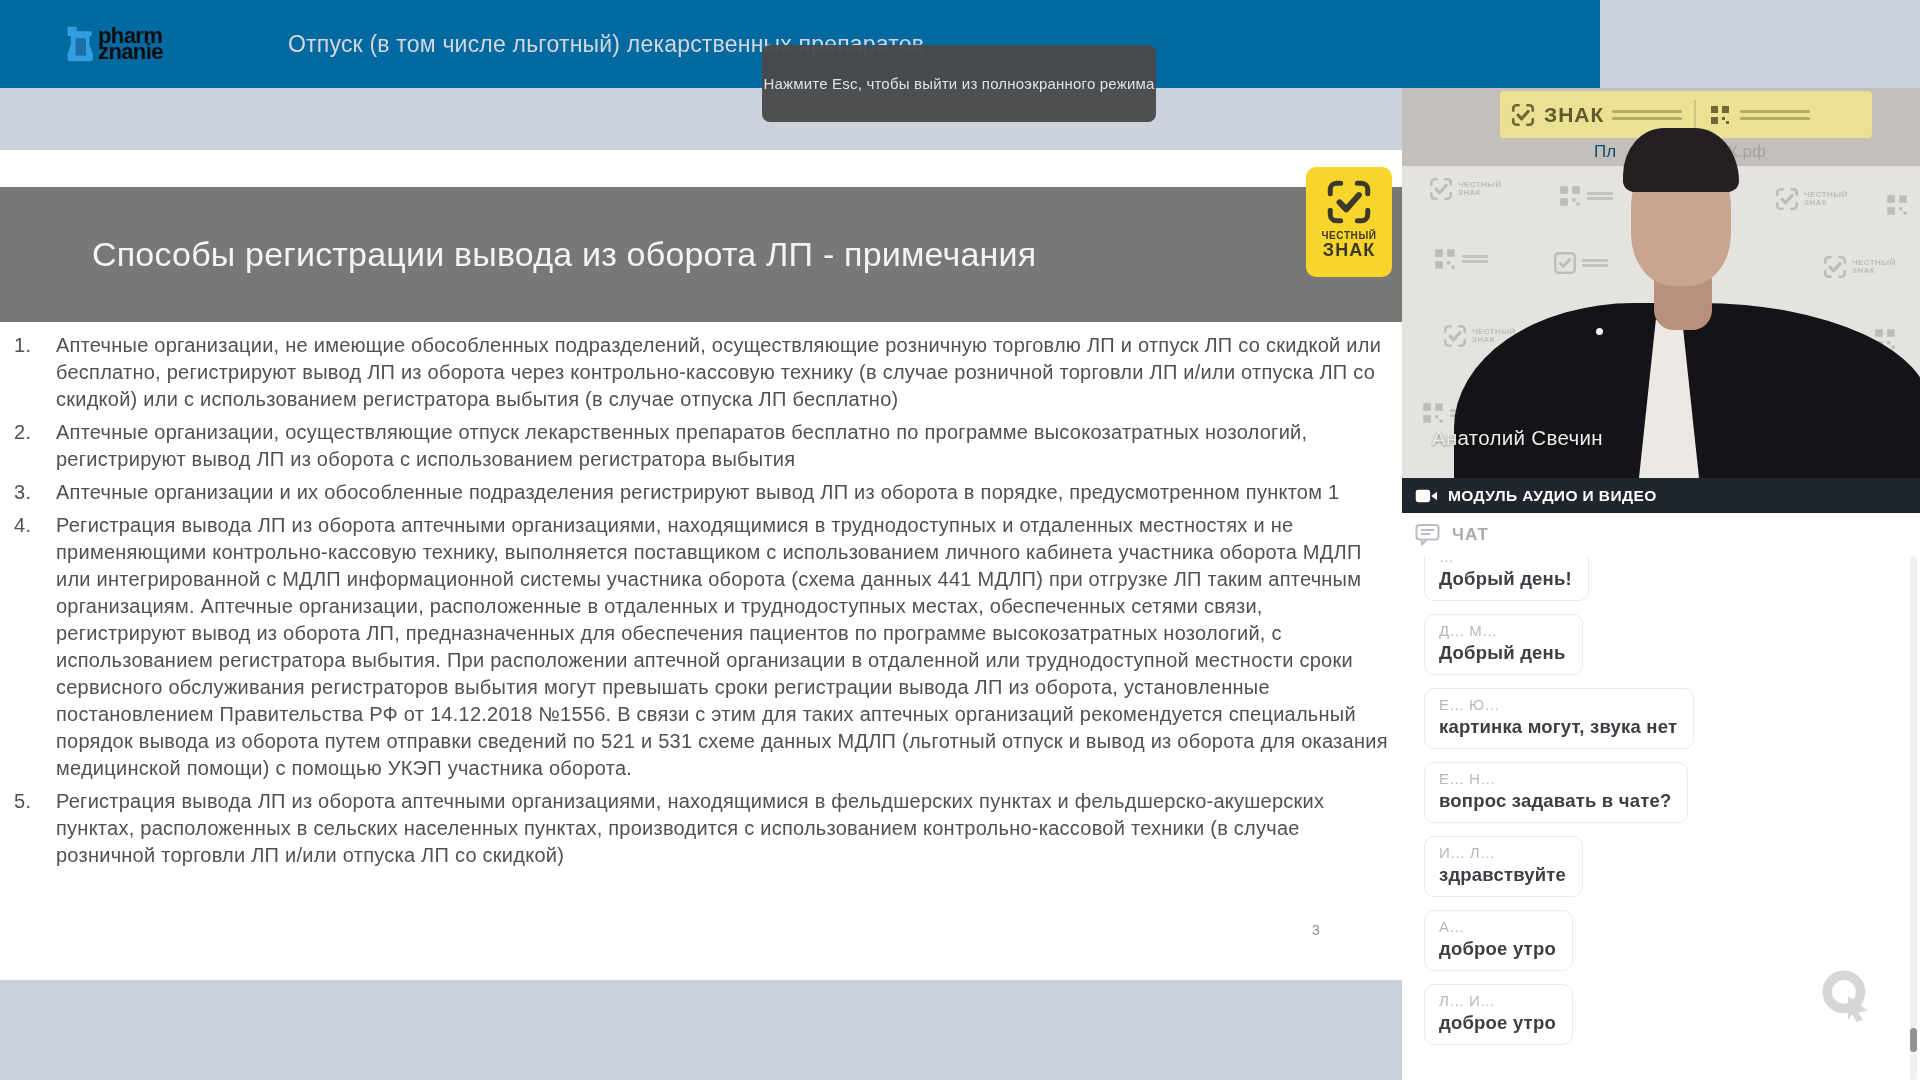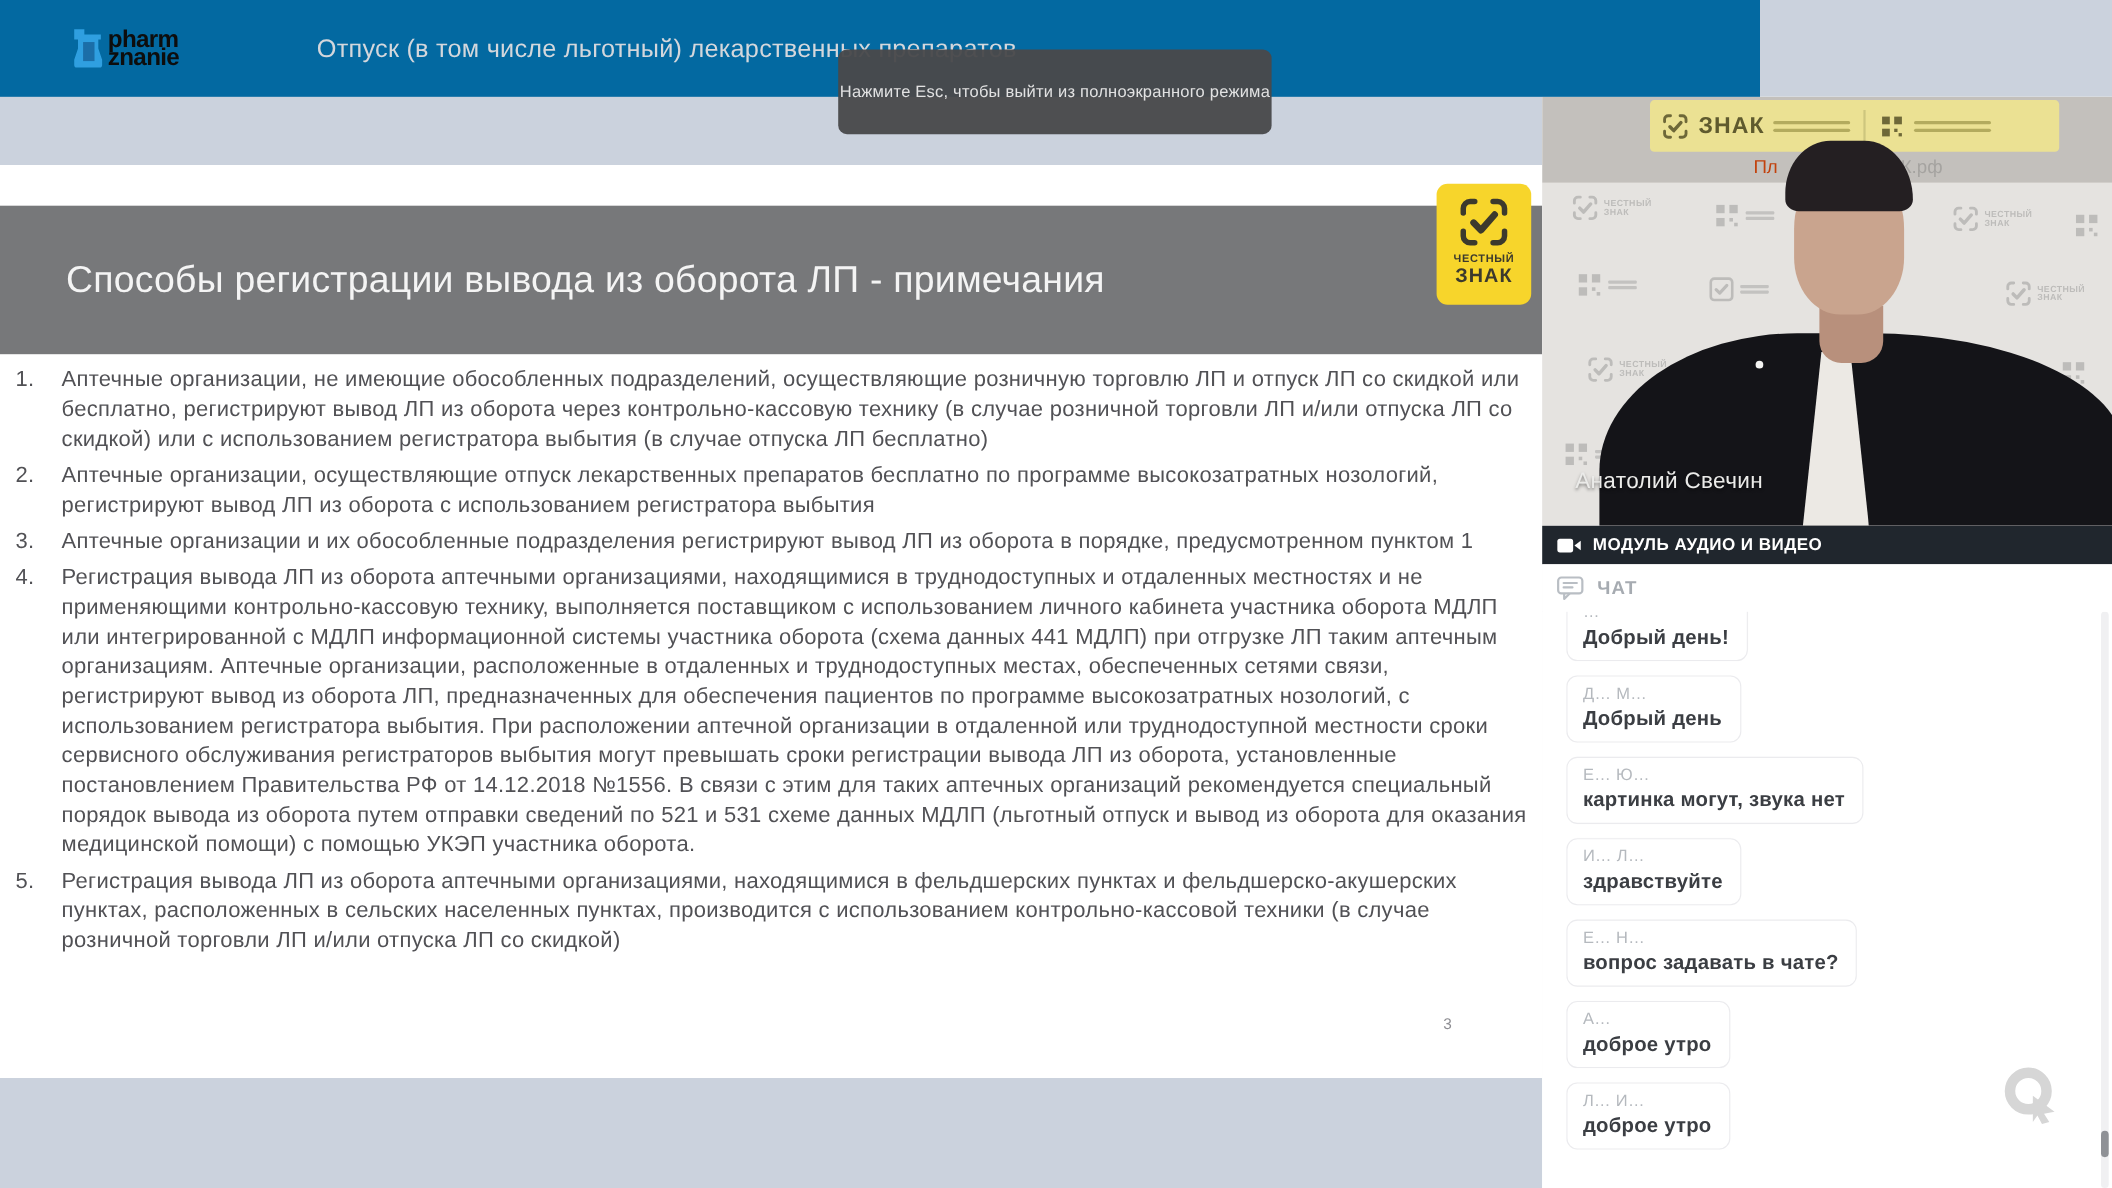--- a/index.html
+++ b/index.html
@@ -22,21 +22,21 @@
     position:absolute;left:762px;top:45px;width:394px;height:77px;z-index:30;
     background:rgba(73,73,75,.96);border-radius:8px;
     display:flex;align-items:center;justify-content:center;
     color:#e2e2e2;font-size:15px;letter-spacing:.2px;
   }
   
   .stage{position:absolute;left:0;top:88px;width:1402px;height:992px;background:#cbd2dd;}
   .slide{position:absolute;left:0;top:62px;width:1402px;height:830px;background:#ffffff;}
   .slide-band{
     position:absolute;left:0;top:37px;width:1402px;height:135px;background:#77787a;
-    display:flex;align-items:center;padding-left:60px;
+    display:flex;align-items:center;padding-left:92px;
   }
   .slide-title{color:#f4f4f4;font-size:34px;font-weight:400;letter-spacing:.2px;}
   .hz-badge{
     position:absolute;left:1306px;top:17px;width:86px;height:110px;background:#f7d52b;
     border-radius:10px;display:flex;flex-direction:column;align-items:center;justify-content:flex-start;
     padding-top:10px;z-index:2;
   }
   .hz-badge svg{width:50px;height:50px;color:#3c3a2d;}
   .hz-b1{font-size:10px;font-weight:800;color:#3c3a2d;letter-spacing:.6px;margin-top:3px;}
   .hz-b2{font-size:18px;font-weight:800;color:#3c3a2d;letter-spacing:1px;line-height:18px;}
@@ -55,21 +55,21 @@
   .wall-banner{
     position:absolute;left:98px;top:3px;width:372px;height:47px;background:#ebe193;border-radius:4px;
     display:flex;align-items:center;gap:8px;padding:0 10px;z-index:2;
   }
   .wall-banner .bn-ico{width:26px;height:26px;color:#6e6838;flex:0 0 auto;}
   .bn-brand{font-size:21px;font-weight:800;color:#5f5a2e;letter-spacing:1px;}
   .bn-lines{display:flex;flex-direction:column;gap:4px;}
   .bn-lines i{display:block;width:70px;height:3px;background:#b3ab5e;border-radius:2px;}
   .bn-div{width:2px;height:30px;background:#cdc67e;margin:0 4px;}
   .bn-qr{width:24px;height:24px;color:#6e6838;flex:0 0 auto;}
-  .wall-url-l{position:absolute;left:192px;top:54px;font-size:17px;color:#c2410c;z-index:2;}
+  .wall-url-l{position:absolute;left:192px;top:54px;font-size:17px;color:#0c4a6e;z-index:2;}
   .wall-url-r{position:absolute;left:292px;top:54px;font-size:17px;color:#a5a3a0;z-index:2;}
   .pm{position:absolute;display:flex;align-items:center;gap:4px;color:#9d9d9c;opacity:.55;z-index:1;}
   .pm svg{width:26px;height:26px;}
   .pm .pm-txt{font-size:8px;font-weight:700;line-height:8px;letter-spacing:.4px;}
   .pm .pm-bars i{display:block;width:26px;height:3px;background:#a8a8a7;margin:2px 0;border-radius:1px;}
   
   .suit{position:absolute;left:52px;bottom:0;width:476px;height:175px;background:#141418;
         border-radius:180px 230px 0 0 / 125px 105px 0 0;z-index:4;}
   .shirt{position:absolute;left:237px;bottom:0;width:60px;height:158px;background:#ece9e4;z-index:5;
          clip-path:polygon(28% 0,72% 0,100% 100%,0 100%);}
@@ -328,27 +328,27 @@
     <div class="sender">Д… М…</div>
     <div class="msg">Добрый день</div>
   </div>
 
   <div class="bubble">
     <div class="sender">Е… Ю…</div>
     <div class="msg">картинка могут, звука нет</div>
   </div>
 
   <div class="bubble">
+    <div class="sender">Е… Н…</div>
+    <div class="msg">вопрос задавать в чате?</div>
+  </div>
+
+  <div class="bubble">
     <div class="sender">И… Л…</div>
     <div class="msg">здравствуйте</div>
-  </div>
-
-  <div class="bubble">
-    <div class="sender">Е… Н…</div>
-    <div class="msg">вопрос задавать в чате?</div>
   </div>
 
   <div class="bubble">
     <div class="sender">А…</div>
     <div class="msg">доброе утро</div>
   </div>
 
   <div class="bubble">
     <div class="sender">Л… И…</div>
     <div class="msg">доброе утро</div>

